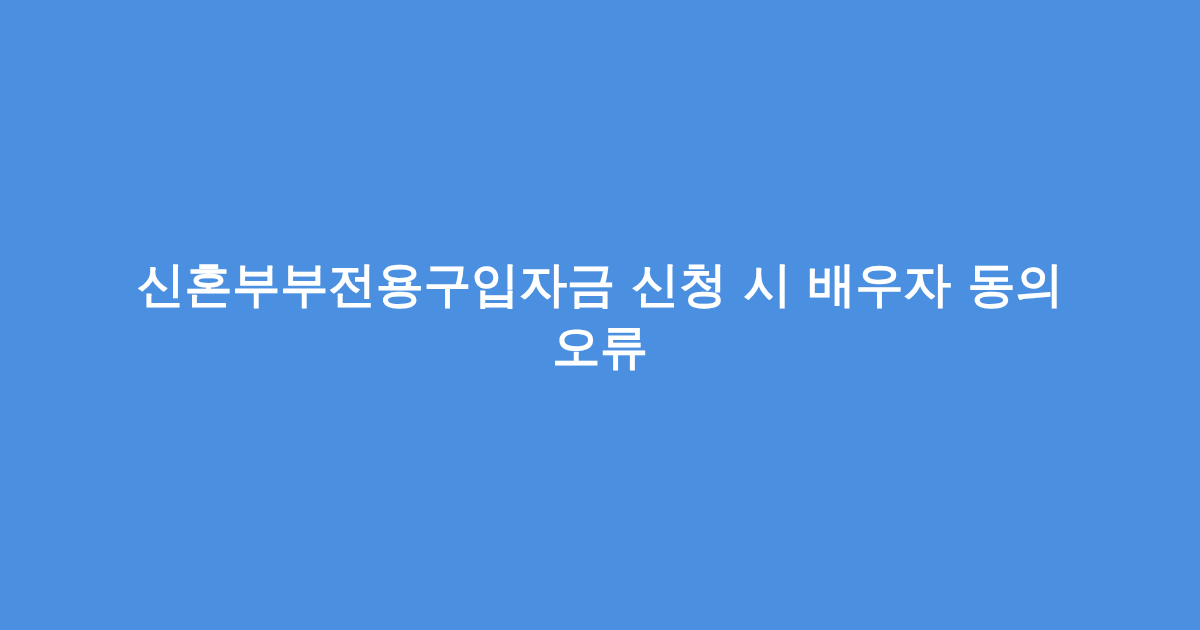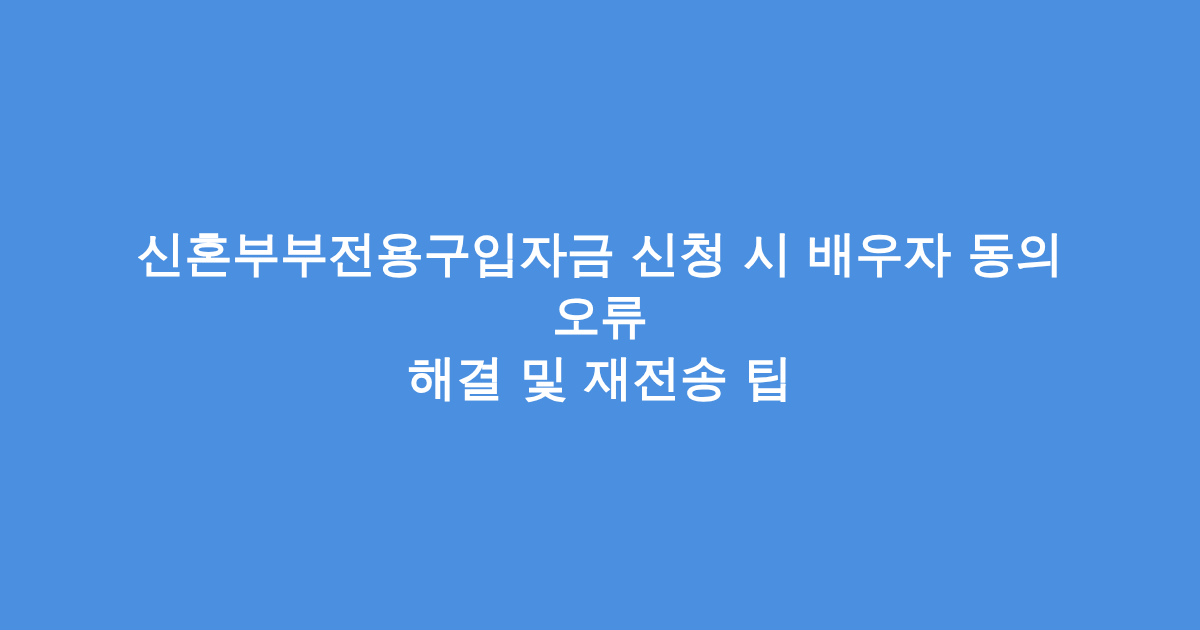--- a/index.html
+++ b/index.html
@@ -51,17 +51,16 @@
 </style>
 </head>
 <body>
 
 <div id="banner-card">
 
   <div id="title-block">
 
     <h1 id="banner-title">
       <span class="title-line">신혼부부전용구입자금 신청 시 배우자 동의 오류</span>
-      <span class="title-line">해결 및 재전송 팁</span>
     </h1>
 
   </div>
 </div>
 
 </body></html>

